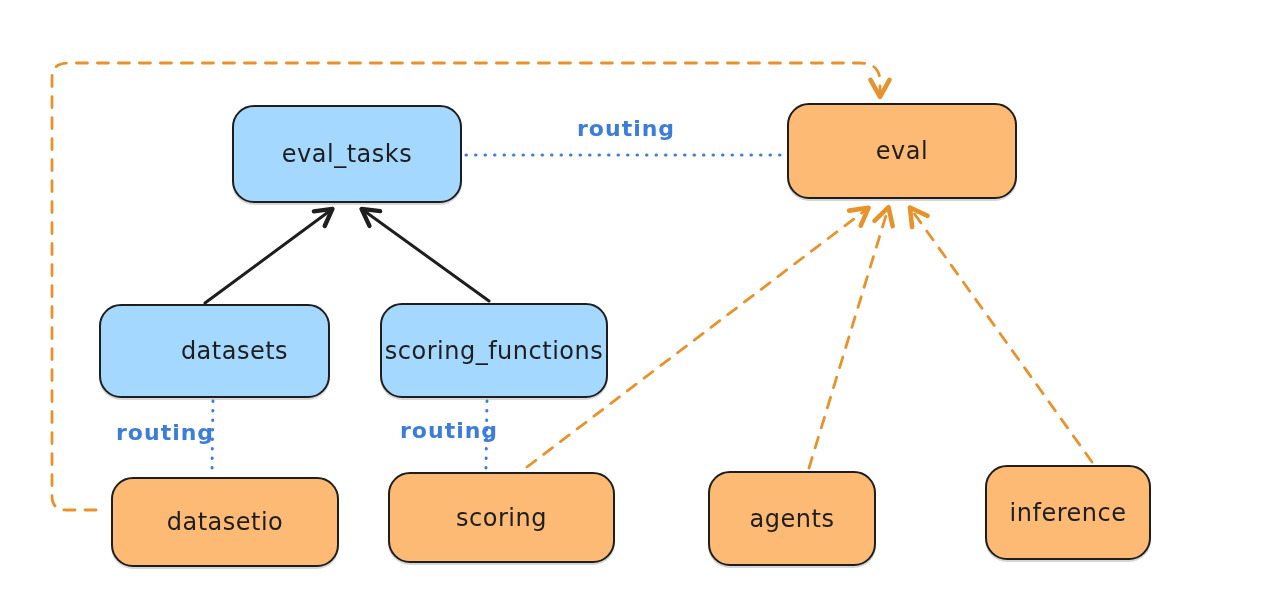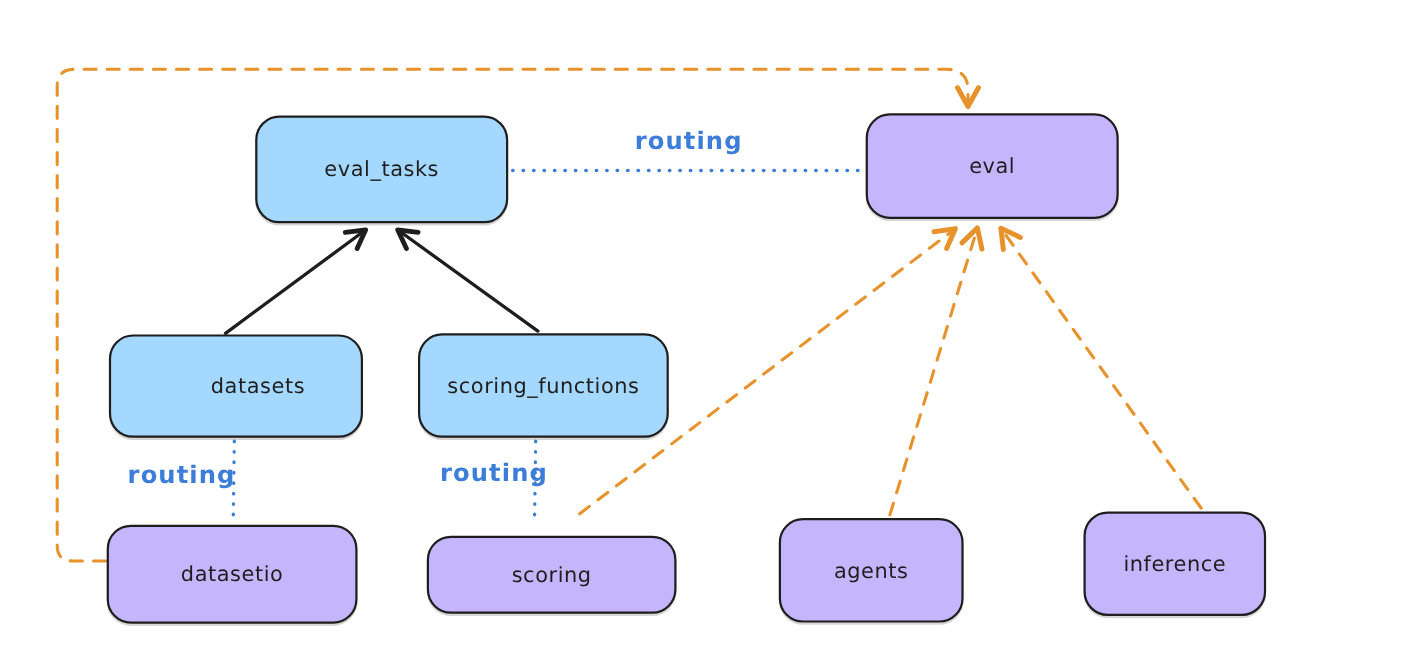--- a/index.html
+++ b/index.html
@@ -16,45 +16,45 @@
     left: 0; top: 0;
     width: 1280px; height: 596px;
   }
   .node {
     position: absolute;
     display: flex;
     align-items: center;
     justify-content: center;
     border: 2.5px solid #1e1e1e;
     border-radius: 22px;
-    font-size: 19px;
+    font-size: 24px;
     color: #1e1e1e;
     letter-spacing: 0.5px;
     box-shadow: 0 2px 0 rgba(30,30,30,0.18);
     box-sizing: border-box;
     text-align: center;
   }
   .node.blue  { background: #a5d8ff; }
-  .node.green { background: #c4b5fd; }
+  .node.green { background: #fdba74; }
 
   .edge-label {
     position: absolute;
     color: #3b7dd8;
     font-size: 22px;
     font-weight: bold;
     letter-spacing: 1px;
   }
 
   
   #n-eval_tasks        { left: 232px; top: 105px; width: 230px; height: 98px; }
   #n-eval              { left: 787px; top: 103px; width: 230px; height: 96px; }
   #n-datasets          { left:  99px; top: 304px; width: 231px; height: 94px; padding-left: 40px; }
   #n-scoring_functions { left: 380px; top: 303px; width: 228px; height: 95px; justify-content: center; }
-  #n-datasetio         { left:  97px; top: 477px; width: 228px; height: 90px; justify-content: center; }
-  #n-scoring           { left: 388px; top: 487px; width: 227px; height: 71px; }
+  #n-datasetio         { left:  111px; top: 477px; width: 228px; height: 90px; justify-content: center; }
+  #n-scoring           { left: 388px; top: 472px; width: 227px; height: 91px; }
   #n-agents            { left: 708px; top: 471px; width: 168px; height: 95px; }
   #n-inference         { left: 985px; top: 465px; width: 166px; height: 95px; }
 
   #lbl-routing-top  { left: 577px; top: 116px; }
   #lbl-routing-left { left: 116px; top: 420px; }
   #lbl-routing-mid  { left: 400px; top: 418px; }
 </style>
 </head>
 <body>
 

